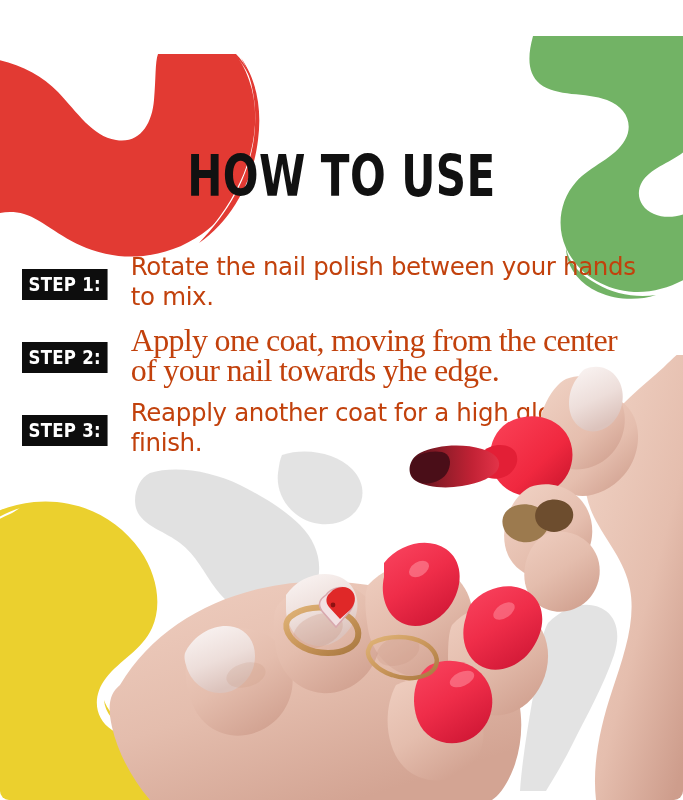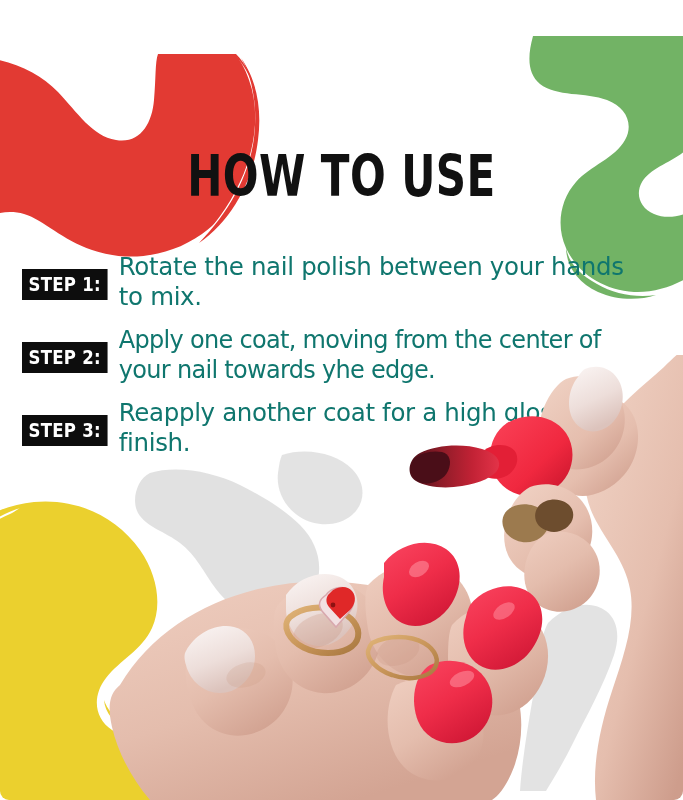--- a/index.html
+++ b/index.html
@@ -70,28 +70,28 @@
     line-height: 20px;
     letter-spacing: 0.3px;
     padding: 5px 7px 6px 7px;
     margin-top: 5px;
     white-space: nowrap;
     transform: scaleX(0.92);
     transform-origin: left center;
   }
   .step-text {
     flex: 1 1 auto;
-    margin-left: 4px;
+    margin-left: 16px;
     font-family: "DejaVu Sans", "Liberation Sans", sans-serif;
     font-size: 24.5px;
     line-height: 30px;
-    color: #0f766e;
+    color: #c2410c;
     letter-spacing: -0.35px;
   }
-  .step-row.s2 .step-text { font-size: 24px; letter-spacing: -0.7px; }
+  .step-row.s2 .step-text { font-size: 32px; letter-spacing: -0.7px; font-family: Liberation Serif, serif; }
   .step-row.s3 .step-text { font-size: 24.5px; }
 
   
   .photo {
     position: absolute;
     left: 0;
     top: 355px;
     width: 683px;
     height: 445px;
     pointer-events: none;

